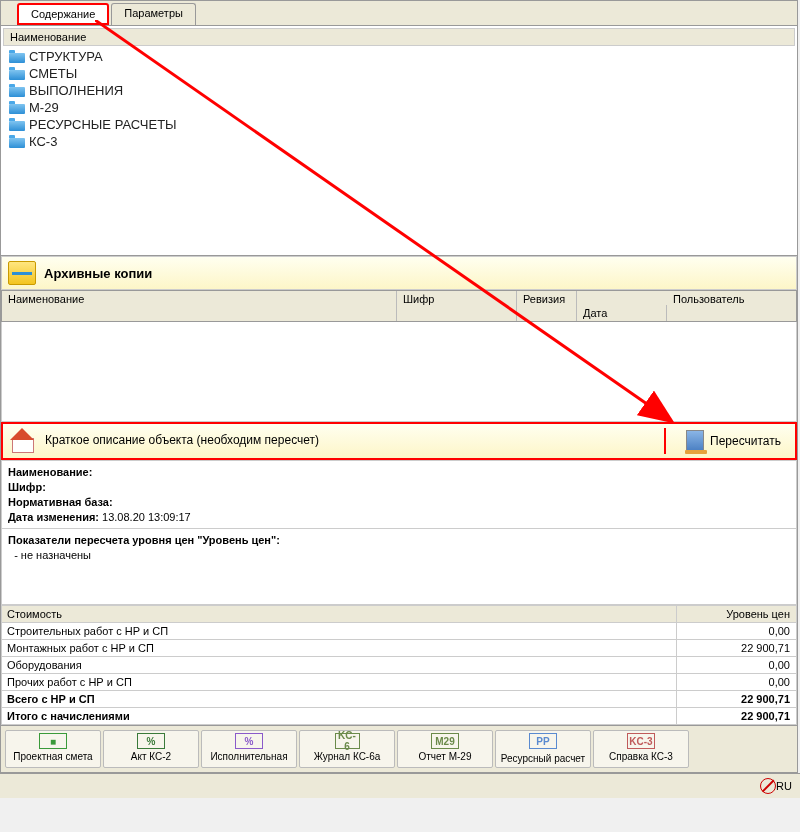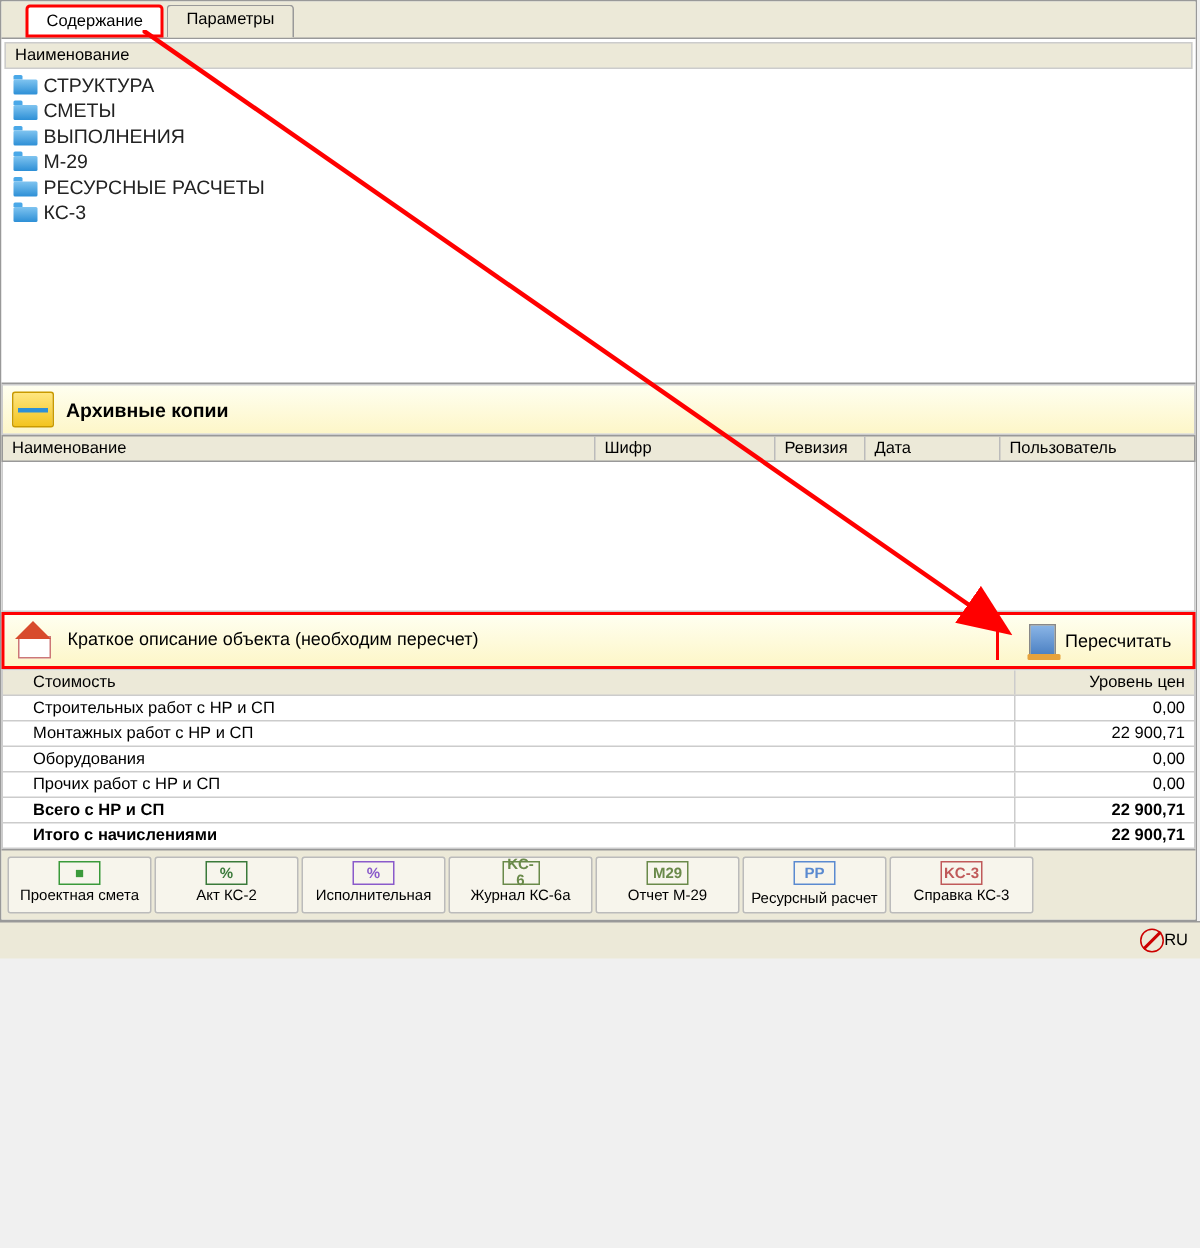--- a/index.html
+++ b/index.html
@@ -123,21 +123,21 @@
     border: 1px solid #999;
     font-size: 11px;
   }
   .grid-header > div {
     padding: 2px 6px;
     border-right: 1px solid #bbb;
   }
   .col-name { flex: 0 0 395px; }
   .col-code { flex: 0 0 120px; }
   .col-rev  { flex: 0 0 60px; }
-  .col-date { flex: 0 0 90px; }
+  .col-date { flex: 0 0 90px; margin-top: 14px; }
   .col-user { flex: 1; border-right: none !important; }
   .archive-body {
     height: 100px;
     background: #fff;
     border: 1px solid #ccc;
     border-top: none;
   }
   .desc-header {
     background: linear-gradient(#fffff0,#fdf6c8);
     border: 2px solid red;
@@ -205,21 +205,21 @@
   .hr-line { border-top:1px solid #ccc; margin:4px -6px; }
   .cost-table {
     border:1px solid #ccc;
     font-size:11px;
   }
   .cost-row {
     display:flex;
     border-bottom:1px solid #ccc;
   }
   .cost-row:last-child { border-bottom:none; }
-  .cost-label { flex:1; padding:2px 20px; }
+  .cost-label { flex:1; padding:2px 5px; }
   .cost-val { width:120px; text-align:right; padding:2px 6px; border-left:1px solid #ccc;}
   .cost-hdr { background:#ece9d8; font-weight:normal; }
   .cost-bold { font-weight:bold; }
   .bottom-toolbar {
     display:flex;
     background:#ece9d8;
     border-top:1px solid #999;
     padding:4px 4px;
     gap:2px;
   }
@@ -331,20 +331,30 @@
     <div class="desc-header-left">
       <span class="house-icon"></span>
       <span>Краткое описание объекта (необходим пересчет)</span>
     </div>
     <div class="recalc-btn">
       <span class="calc-icon"></span>
       <span>Пересчитать</span>
     </div>
   </div>
 
+  <div class="desc-body">
+    <b>Наименование:</b><br>
+    <b>Шифр:</b><br>
+    <b>Нормативная база:</b><br>
+    <b>Дата изменения:</b>
+    <span>13.08.20 13:09:17</span>
+    <div class="hr-line"></div>
+    <b>Показатели пересчета уровня цен "Уровень цен":</b><br>
+    &nbsp;&nbsp;<span>- не назначены</span>
+  </div>
 
   <div class="cost-table">
     <div class="cost-row cost-hdr">
       <div class="cost-label">Стоимость</div>
       <div class="cost-val">Уровень цен</div>
     </div>
     <div id="cost-rows">
           <div class="cost-row">
             <div class="cost-label">Строительных работ с НР и СП</div>
             <div class="cost-val">0,00</div>

